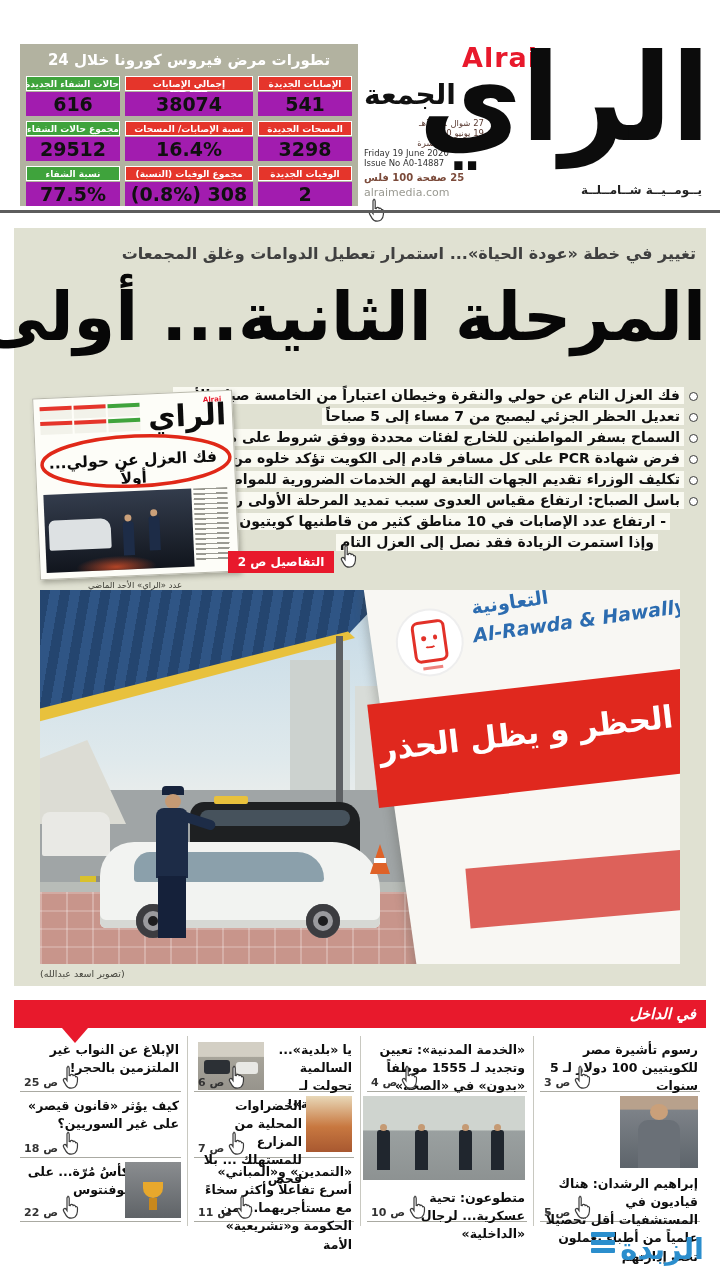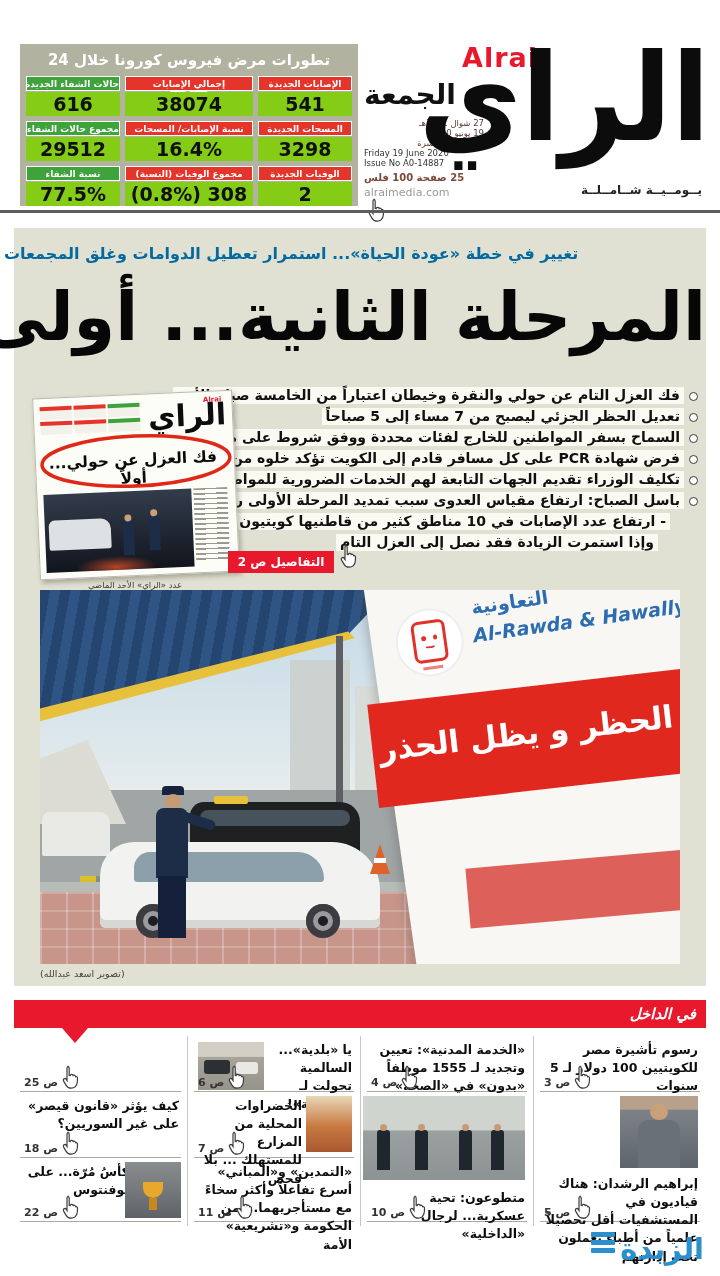--- a/index.html
+++ b/index.html
@@ -5,37 +5,37 @@
   * { margin:0; padding:0; box-sizing:border-box; }
   body { background:#888; font-family:"DejaVu Sans",sans-serif; }
   .page { position:relative; width:720px; height:1276px; background:#ffffff; margin:0 auto; overflow:hidden; font-family:"DejaVu Sans",sans-serif; }
 
   
   .covid { position:absolute; left:20px; top:44px; width:338px; height:162px; background:#b2b2a0; padding:2px 6px; }
   .ct-title { height:28px; line-height:28px; text-align:center; color:#fff; font-weight:bold; font-size:15px; direction:rtl; }
   .ct-grid { display:grid; direction:rtl; grid-template-columns:94px 128px 94px; gap:5px 5px; margin-top:2px; }
   .ct-label { height:15px; line-height:15px; text-align:center; color:#fff; font-weight:bold; font-size:9px; background:#e5352b; border:1px solid #fff; white-space:nowrap; overflow:hidden; }
   .ct-label.green { background:#3fa33c; }
-  .ct-value { height:24px; line-height:24px; text-align:center; background:#84cc16; color:#101010; font-weight:bold; font-size:19px; margin-top:1px; }
+  .ct-value { height:24px; line-height:24px; text-align:center; background:#a21caf; color:#101010; font-weight:bold; font-size:19px; margin-top:1px; }
 
   
   .day { position:absolute; left:364px; top:78px; font-size:28px; font-weight:bold; color:#111; direction:rtl; }
   .datelines { position:absolute; left:364px; top:118px; width:120px; font-size:8.5px; line-height:10px; color:#5a3b32; direction:rtl; text-align:right; }
   .datelines .en { direction:ltr; text-align:left; color:#333; }
   .pagesline { position:absolute; left:364px; top:172px; font-size:10px; font-weight:bold; color:#7b4a3a; direction:rtl; }
   .website { position:absolute; left:364px; top:186px; font-size:11px; color:#9a9a92; direction:ltr; cursor:pointer; }
   .mast-cursor { position:absolute; left:366px; top:198px; }
   .logo-en { position:absolute; left:462px; top:42px; font-size:27px; font-weight:bold; color:#e8192c; letter-spacing:1px; }
   .logo-ar { position:absolute; right:10px; top:18px; width:230px; font-size:112px; line-height:160px; font-weight:bold; color:#0c0c0c; text-align:center; direction:rtl; transform:scaleY(1.08); }
   .tagline { position:absolute; right:18px; top:183px; font-size:12px; font-weight:bold; color:#222; letter-spacing:1px; direction:rtl; }
   .rule { position:absolute; left:0; top:210px; width:720px; height:3px; background:#5d5d5d; }
 
   
   .main { position:absolute; left:14px; top:228px; width:692px; height:758px; background:#e0e1d2; }
-  .kicker { position:absolute; right:10px; top:16px; width:100%; text-align:left; font-size:16px; font-weight:bold; color:#0369a1; direction:rtl; }
+  .kicker { position:absolute; right:10px; top:16px; width:100%; text-align:right; font-size:16px; font-weight:bold; color:#404040; direction:rtl; }
   .headline { position:absolute; left:0; top:36px; width:100%; text-align:center; font-size:67px; font-weight:bold; color:#070707; direction:rtl; line-height:106px; white-space:nowrap; }
   .bullets { position:absolute; right:8px; top:158px; width:470px; direction:rtl; text-align:right; }
   .b-line { margin-bottom:3px; line-height:18px; font-size:14px; font-weight:bold; color:#101010; white-space:nowrap; }
   .b-line .ring { display:inline-block; width:9px; height:9px; border:1.6px solid #3a3a3a; border-radius:50%; background:#fff; margin-left:5px; vertical-align:middle; }
   .b-line .b-text { background:#fafaf2; padding:0 4px 1px 4px; }
   .b-line.sub1 { margin-right:28px; }
   .b-line.sub2 { margin-right:40px; }
 
   .details-btn { position:absolute; left:214px; top:323px; width:106px; height:22px; background:#e8192c; color:#fff; font-size:12px; font-weight:bold; text-align:center; line-height:22px; direction:rtl; cursor:pointer; border:0; font-family:"DejaVu Sans",sans-serif; }
   .details-cursor { position:absolute; left:324px; top:316px; }
@@ -380,20 +380,21 @@
             <span class="cursor-ico"><svg width="20" height="24" viewBox="0 0 20 24">
                 <path d="M7.4 1.4c1 0 1.8.8 1.8 1.8v7.3l1 .1c.1-.8.8-1.4 1.6-1.3.7.1 1.2.5 1.4 1.2.5-.4 1.2-.4 1.7 0 .4.3.6.6.7 1.1.6-.2 1.3 0 1.6.5.3.4.3 1 .3 1.6l-.1 2.8c-.2 2.6-1 4.3-2.3 5.4-1 .9-2.3 1.3-3.9 1.3-2.4 0-4-.9-5.1-2.8l-2.3-4c-.7-1.3-.4-2.3.3-2.7.7-.4 1.6-.1 2.1.7l.8 1.2V3.2c0-1 .8-1.8 1.7-1.8z" fill="#ffffff" stroke="#3c3c3c" stroke-width="1.2"></path>
               </svg></span>
             <span class="pg">ص 11</span>
           </div>
       </div>
     </div>
 
     <div class="inside-col">
       <div class="n-item h56">
+        <div class="hl">الإبلاغ عن النواب غير الملتزمين بالحجر!</div>
         <div class="pagerow">
             <span class="cursor-ico"><svg width="20" height="24" viewBox="0 0 20 24">
                 <path d="M7.4 1.4c1 0 1.8.8 1.8 1.8v7.3l1 .1c.1-.8.8-1.4 1.6-1.3.7.1 1.2.5 1.4 1.2.5-.4 1.2-.4 1.7 0 .4.3.6.6.7 1.1.6-.2 1.3 0 1.6.5.3.4.3 1 .3 1.6l-.1 2.8c-.2 2.6-1 4.3-2.3 5.4-1 .9-2.3 1.3-3.9 1.3-2.4 0-4-.9-5.1-2.8l-2.3-4c-.7-1.3-.4-2.3.3-2.7.7-.4 1.6-.1 2.1.7l.8 1.2V3.2c0-1 .8-1.8 1.7-1.8z" fill="#ffffff" stroke="#3c3c3c" stroke-width="1.2"></path>
               </svg></span>
             <span class="pg">ص 25</span>
           </div>
       </div>
       <div class="n-item h66">
         <div class="hl">كيف يؤثر «قانون قيصر» على غير السوريين؟</div>
         <div class="pagerow">

